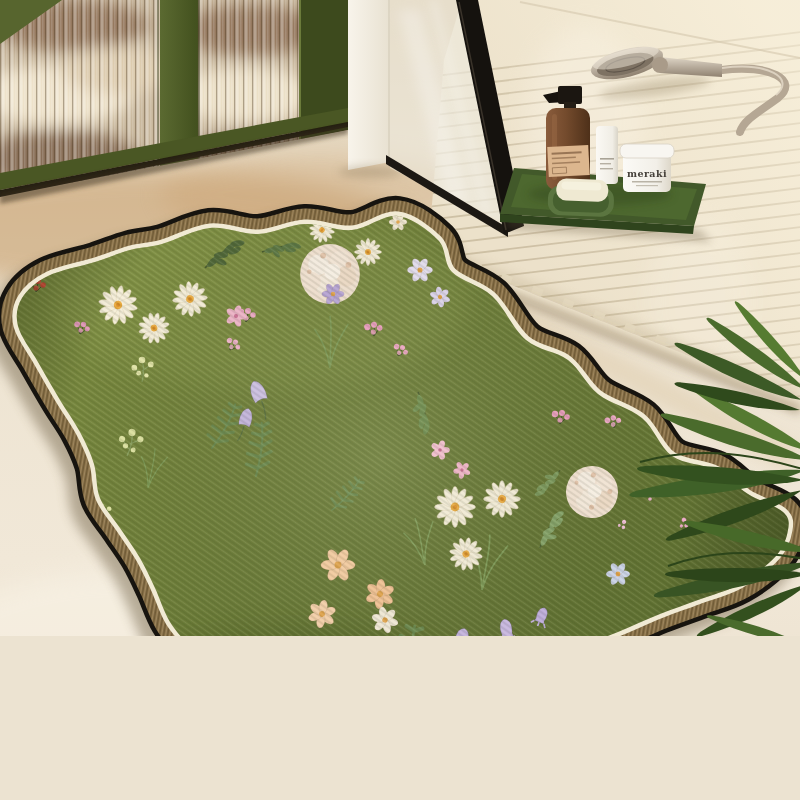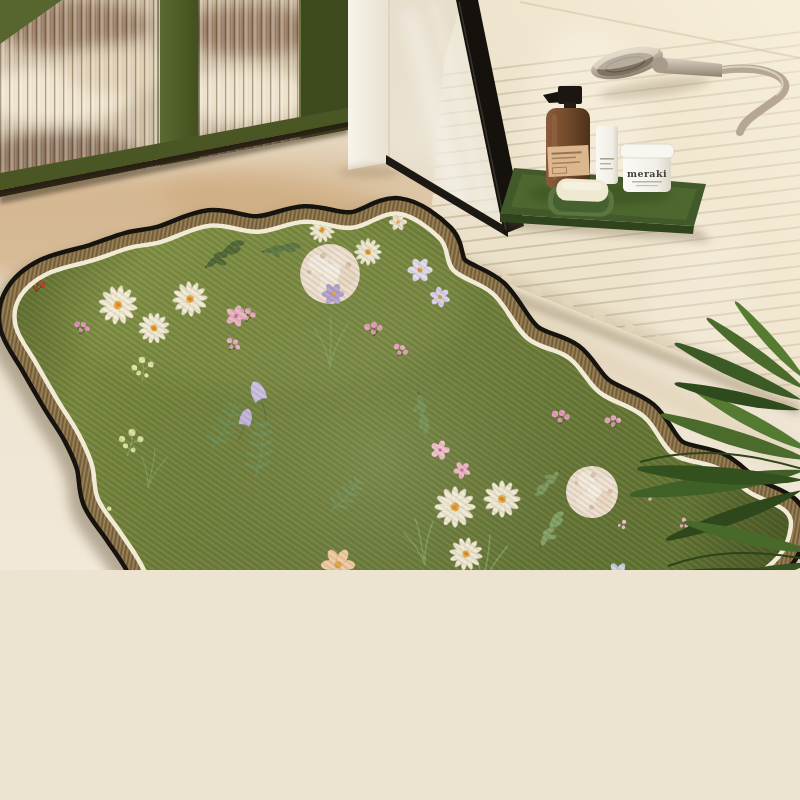--- a/index.html
+++ b/index.html
@@ -1,16 +1,16 @@
 <!DOCTYPE html>
 <html><head>
 <meta charset="utf-8">
 <style>
   html,body{margin:0;padding:0;background:#ece3d1;}
-  .stage{position:relative;width:800px;height:570px;overflow:hidden;font-family:"DejaVu Sans",sans-serif;}
+  .stage{position:relative;width:800px;height:636px;overflow:hidden;font-family:"DejaVu Sans",sans-serif;}
   svg{display:block}
   .jar-text{font:600 9.5px "DejaVu Serif",serif;fill:#45403a;letter-spacing:.4px;}
   #slats line{stroke:#c9bb9f;stroke-width:1.8;opacity:.85}
   #notches rect{fill:#e3d7bd;opacity:.95}
 </style>
 </head>
 <body>
 
 <div class="stage">
 <svg width="800" height="800" viewBox="0 0 800 800">

